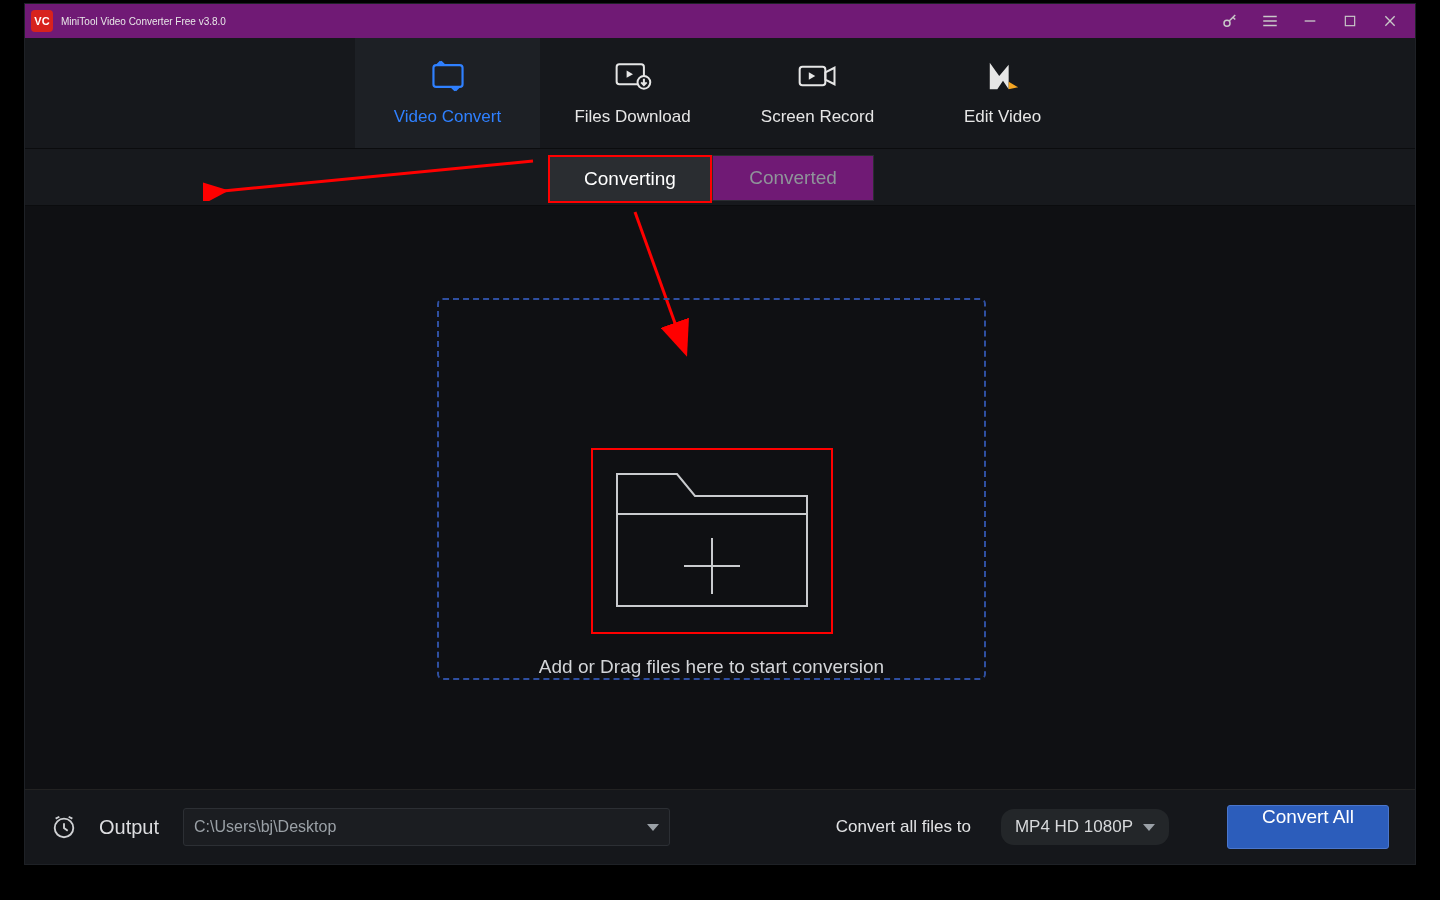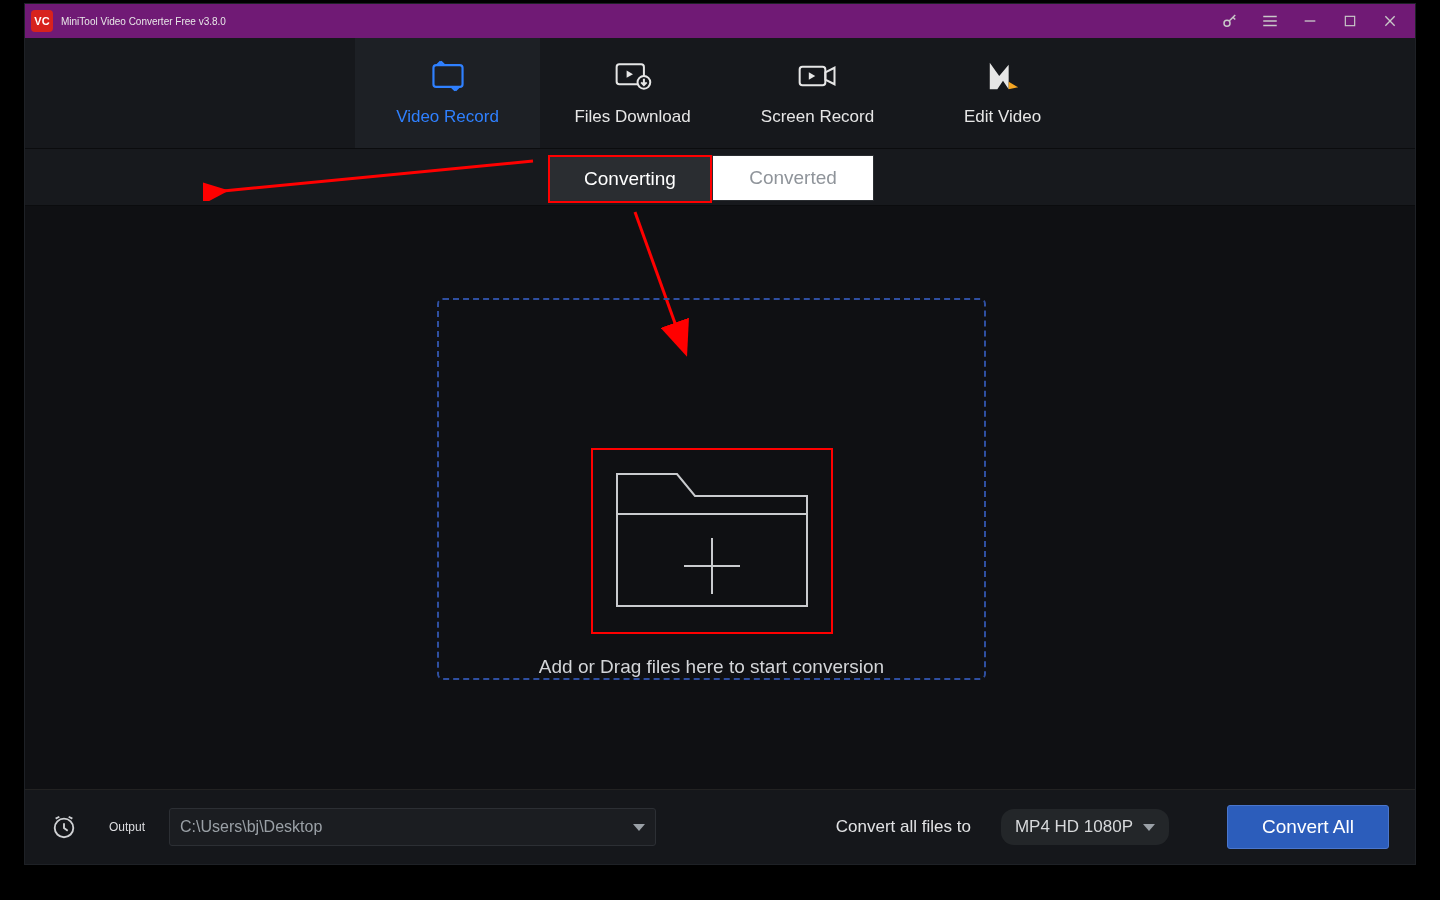--- a/index.html
+++ b/index.html
@@ -18,38 +18,38 @@
   .navitem.active{background:#1d2025;color:#2f80ff}
   .navitem .nicon{height:34px;display:flex;align-items:center;justify-content:center}
   
   .toolbar{height:56px;background:#17191d;display:flex;align-items:center;border-bottom:1px solid #0b0c0e;position:relative}
   .addfiles-wrap{display:flex;align-items:center;margin-left:36px}
   .addfiles-box{display:flex;align-items:center;gap:14px;border:2px solid #ff0000;padding:6px 14px 6px 6px}
   .addfiles-ico{width:24px;height:22px;color:#bfc2c6}
   .addfiles-lbl{font-size:19px;color:#e8e9ea}
   .chev{width:16px;height:16px;margin-left:18px;color:#9aa0a6}
   .subtabs{position:absolute;left:523px;top:0;height:56px;display:flex}
-  .subtab{width:160px;height:44px;margin-top:6px;display:flex;align-items:center;justify-content:center;font-size:19px;color:#8f949a;background:#ffffff}
+  .subtab{width:160px;height:44px;margin-top:6px;display:flex;align-items:center;justify-content:center;font-size:19px;color:#8f949a;background:#701a75}
   .subtab.active{background:#2a2d31;color:#fff;border:2px solid #ff0000}
   .subtab.inactive{border:1px solid #2a2d31}
   
   .arrow{position:absolute;pointer-events:none}
   
   .content{position:relative;height:570px}
   .dropzone{position:absolute;left:412px;top:92px;width:545px;height:378px;border:2px dashed #2f4fa0;border-radius:6px;display:flex;flex-direction:column;align-items:center;justify-content:flex-end;gap:22px}
   .folderbox{border:2px solid #ff0000;padding:6px 14px}
   .droptext{font-size:19px;color:#d3d5d8}
   
   .bottom{position:absolute;left:0;right:0;bottom:0;height:74px;background:#15171b;border-top:1px solid #222;display:flex;align-items:center;padding:0 26px;gap:18px}
-  .outlbl{font-size:12px;color:#dcdde0;margin-left:14px}
+  .outlbl{font-size:20px;color:#dcdde0;margin-left:4px}
   .outinput{flex:0 0 465px;height:36px;background:#1b1d21;border:1px solid #2c2f34;border-radius:3px;display:flex;align-items:center;justify-content:space-between;padding:0 10px;color:#9aa0a6;font-size:16px;margin-left:6px}
   .spacer{flex:1}
   .convlbl{font-size:17px;color:#e1e2e4}
   .fmt{height:36px;background:#232629;border-radius:13px;display:flex;align-items:center;gap:10px;padding:0 14px;color:#d7d9db;font-size:17px;margin-left:12px}
-  .convertall{margin-left:40px;height:42px;width:160px;background:#2c5dbb;border:1px solid #4a76cc;border-radius:3px;display:flex;align-items:center;justify-content:center;color:#fff;font-size:19px}
+  .convertall{margin-left:40px;height:42px;width:160px;background:#2c5dbb;border:1px solid #4a76cc;border-radius:3px;display:flex;justify-content:center;color:#fff;font-size:19px}
   .clock{width:26px;height:26px;color:#cfd1d4}
 </style>
 </head>
 <body>
 
 <div class="app">
 
   <div class="titlebar">
     <div class="logo">VC</div>
     <div class="title">MiniTool Video Converter Free v3.8.0</div>
@@ -89,21 +89,21 @@
 
   <div class="mainnav">
     <div class="navitem active">
       <span class="nicon">
         <svg width="40" height="34" viewBox="0 0 44 36" fill="none" stroke="#2f80ff" stroke-width="2.4">
             <rect x="6" y="6" width="32" height="24" rx="3"></rect>
             <path d="M14 2v4M30 34v-4"></path>
             <path d="M14 2l-4 4M14 2l4 4M30 34l-4-4M30 34l4-4"></path>
           </svg>
       </span>
-      <span>Video Record</span>
+      <span>Video Convert</span>
     </div>
     <div class="navitem">
       <span class="nicon">
         <svg width="40" height="32" viewBox="0 0 44 34" fill="none" stroke="#e6e6e6" stroke-width="2.2">
             <rect x="4" y="4" width="30" height="22" rx="3"></rect>
             <polygon points="15,11 15,19 22,15" fill="#e6e6e6" stroke="none"></polygon>
             <circle cx="34" cy="24" r="7" fill="#16181c"></circle>
             <path d="M34 20v7M31 24l3 3 3-3"></path>
           </svg>
       </span>

